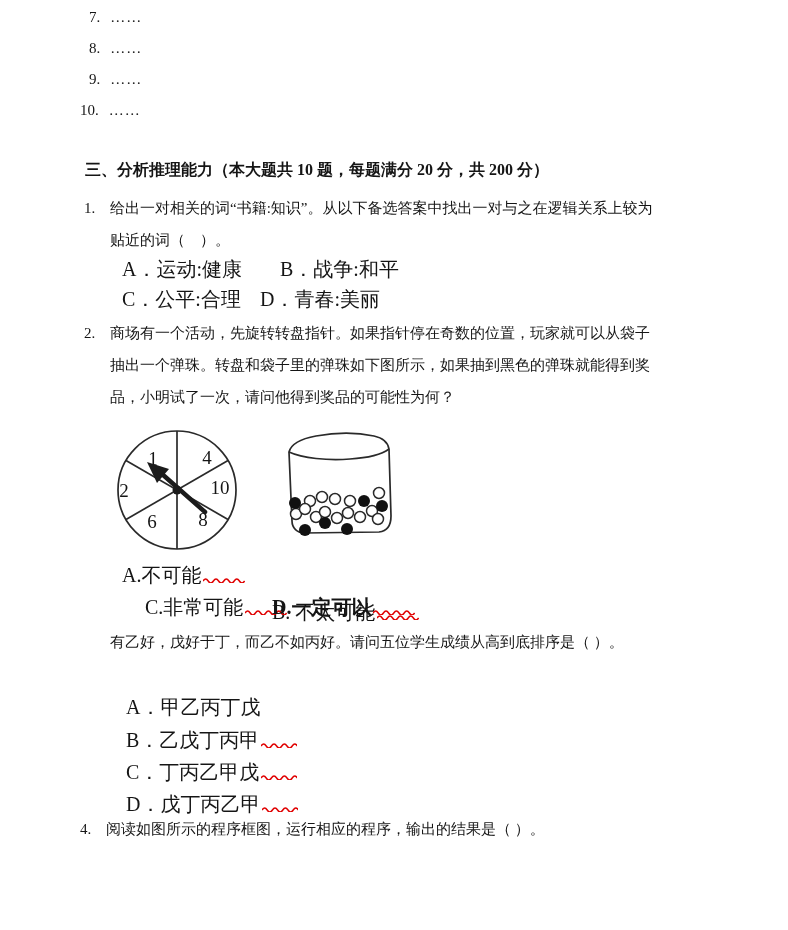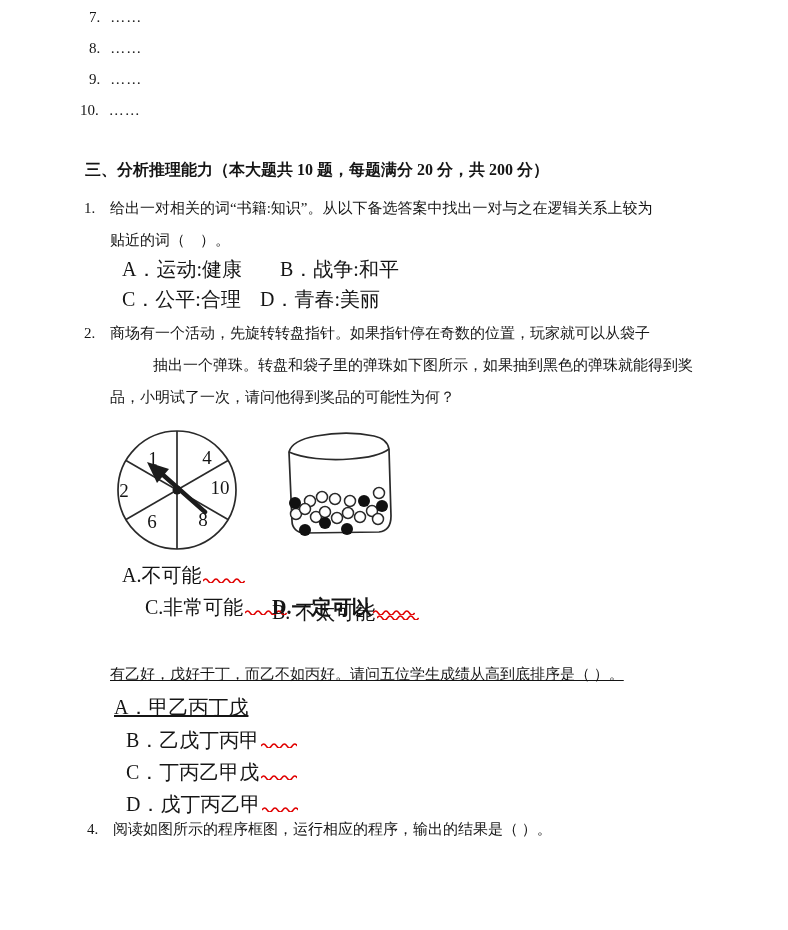--- a/index.html
+++ b/index.html
@@ -34,21 +34,21 @@
   <div class="abs section-title" style="left:85px;top:159px;">三、分析推理能力（本大题共 10 题，每题满分 20 分，共 200 分）</div>
 
   <div class="abs qline" style="left:84px;top:197px;"><span class="qnum">1.</span><span>给出一对相关的词“书籍:知识”。从以下备选答案中找出一对与之在逻辑关系上较为</span></div>
   <div class="abs qline" style="left:110px;top:229px;">贴近的词（    ）。</div>
   <div class="abs opt" style="left:122px;top:258px;">A．运动:健康</div>
   <div class="abs opt" style="left:260px;top:258px;margin-left:20px;">B．战争:和平</div>
   <div class="abs opt" style="left:122px;top:288px;">C．公平:合理</div>
   <div class="abs opt" style="left:260px;top:288px;">D．青春:美丽</div>
 
   <div class="abs qline" style="left:84px;top:322px;"><span class="qnum">2.</span><span>商场有一个活动，先旋转转盘指针。如果指针停在奇数的位置，玩家就可以从袋子</span></div>
-  <div class="abs qline" style="left:110px;top:354px;margin-left:43px;">抽出一个弹珠。转盘和袋子里的弹珠如下图所示，如果抽到黑色的弹珠就能得到奖</div>
+  <div class="abs qline" style="left:110px;top:354px;">抽出一个弹珠。转盘和袋子里的弹珠如下图所示，如果抽到黑色的弹珠就能得到奖</div>
   <div class="abs qline" style="left:110px;top:386px;">品，小明试了一次，请问他得到奖品的可能性为何？</div>
 
   <svg class="abs" style="left:100px;top:418px;" width="310" height="148" viewBox="100 418 310 148">
 
     <g stroke="#2a2a2a" fill="none" stroke-width="1.7">
       <circle cx="177" cy="490" r="59"></circle>
       <line x1="177" y1="431" x2="177" y2="549"></line>
       <line x1="126" y1="460.5" x2="228" y2="519.5"></line>
       <line x1="126" y1="519.5" x2="228" y2="460.5"></line>
     </g>
@@ -105,28 +105,28 @@
   <div class="abs opt" style="left:272px;top:564px;margin-top:37px;"><span>B. 不太可能</span><svg class="wavy-svg" width="42" height="7" viewBox="0 0 42 7">
         <path d="M0 5 Q2.6 1 5.2 5 T10.4 5 T15.6 5 T20.8 5 T26 5 T31.2 5 T36.4 5 T41.6 5" fill="none" stroke-width="1.4" stroke="#e00000"></path>
       </svg></div>
   <div class="abs opt" style="left:122px;top:596px;margin-left:23px;"><span>C.非常可能</span><svg class="wavy-svg" width="42" height="7" viewBox="0 0 42 7">
         <path d="M0 5 Q2.6 1 5.2 5 T10.4 5 T15.6 5 T20.8 5 T26 5 T31.2 5 T36.4 5 T41.6 5" fill="none" stroke-width="1.4" stroke="#e00000"></path>
       </svg></div>
   <div class="abs opt" style="left:272px;top:596px;font-weight:bold;"><span>D.一定可以</span><svg class="wavy-svg" width="42" height="7" viewBox="0 0 42 7">
         <path d="M0 5 Q2.6 1 5.2 5 T10.4 5 T15.6 5 T20.8 5 T26 5 T31.2 5 T36.4 5 T41.6 5" fill="none" stroke-width="1.4" stroke="#e00000"></path>
       </svg></div>
 
-  <div class="abs qline" style="left:110px;top:663px;text-decoration:underline;">有乙好，戊好于丁，而乙不如丙好。请问五位学生成绩从高到底排序是（ ）。</div>
+  <div class="abs qline" style="left:110px;top:631px;">有乙好，戊好于丁，而乙不如丙好。请问五位学生成绩从高到底排序是（ ）。</div>
 
-  <div class="abs opt" style="left:114px;top:696px;text-decoration:underline;"><span>A．甲乙丙丁戊</span></div>
+  <div class="abs opt" style="left:126px;top:696px;"><span>A．甲乙丙丁戊</span></div>
   <div class="abs opt" style="left:126px;top:729px;"><span>B．乙戊丁丙甲</span><svg class="wavy-svg" width="36" height="7" viewBox="0 0 36 7">
         <path d="M0 5 Q2.6 1 5.2 5 T10.4 5 T15.6 5 T20.8 5 T26 5 T31.2 5 T36.4 5" fill="none" stroke-width="1.4" stroke="#e00000"></path>
       </svg></div>
   <div class="abs opt" style="left:126px;top:761px;"><span>C．丁丙乙甲戊</span><svg class="wavy-svg" width="36" height="7" viewBox="0 0 36 7">
         <path d="M0 5 Q2.6 1 5.2 5 T10.4 5 T15.6 5 T20.8 5 T26 5 T31.2 5 T36.4 5" fill="none" stroke-width="1.4" stroke="#e00000"></path>
       </svg></div>
   <div class="abs opt" style="left:126px;top:793px;font-family:Liberation Serif, serif;"><span>D．戊丁丙乙甲</span><svg class="wavy-svg" width="36" height="7" viewBox="0 0 36 7">
         <path d="M0 5 Q2.6 1 5.2 5 T10.4 5 T15.6 5 T20.8 5 T26 5 T31.2 5 T36.4 5" fill="none" stroke-width="1.4" stroke="#e00000"></path>
       </svg></div>
 
-  <div class="abs qline" style="left:87px;top:818px;"><span class="qnum">4.</span><span>阅读如图所示的程序框图，运行相应的程序，输出的结果是（ ）。</span></div>
+  <div class="abs qline" style="left:80px;top:818px;"><span class="qnum">4.</span><span>阅读如图所示的程序框图，运行相应的程序，输出的结果是（ ）。</span></div>
 
 </div>
 
 </body></html>

